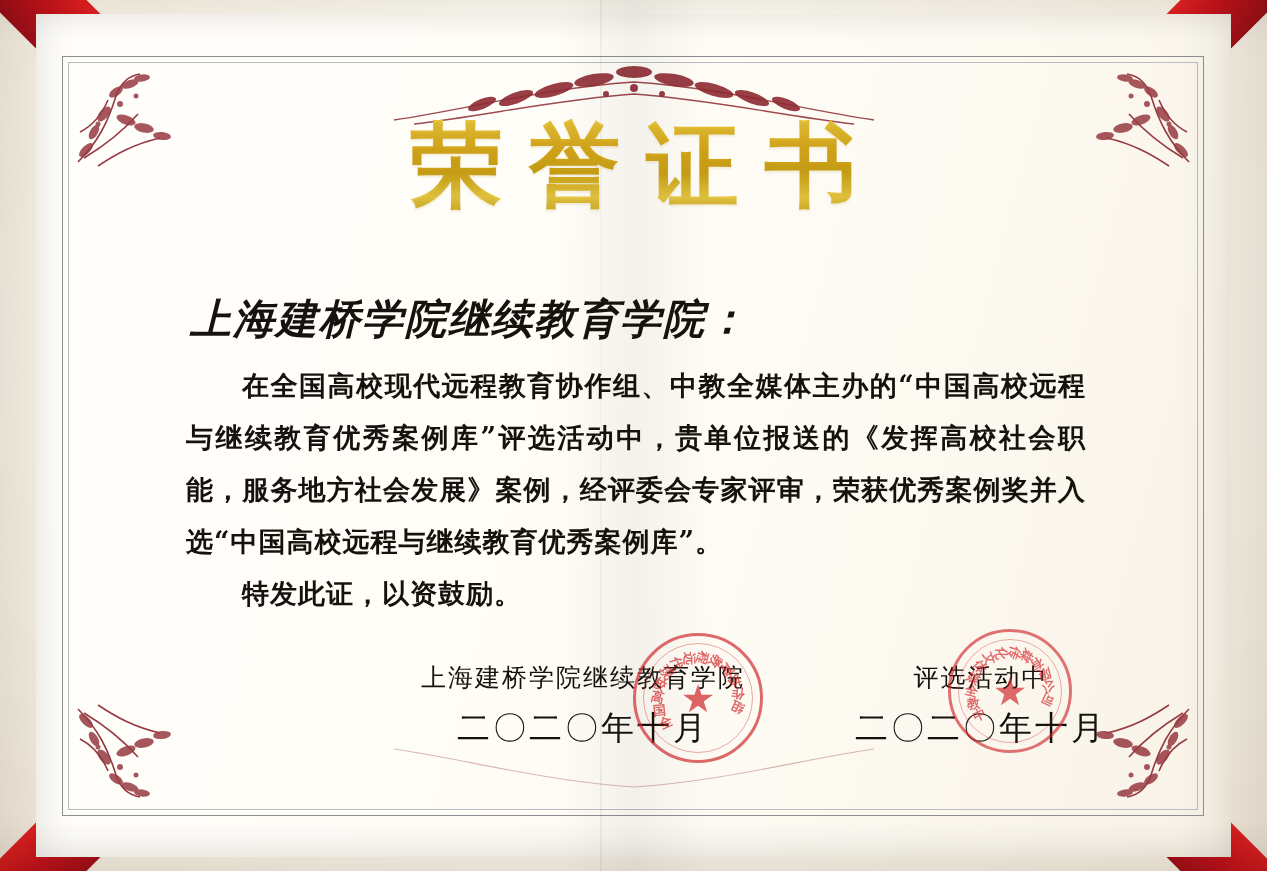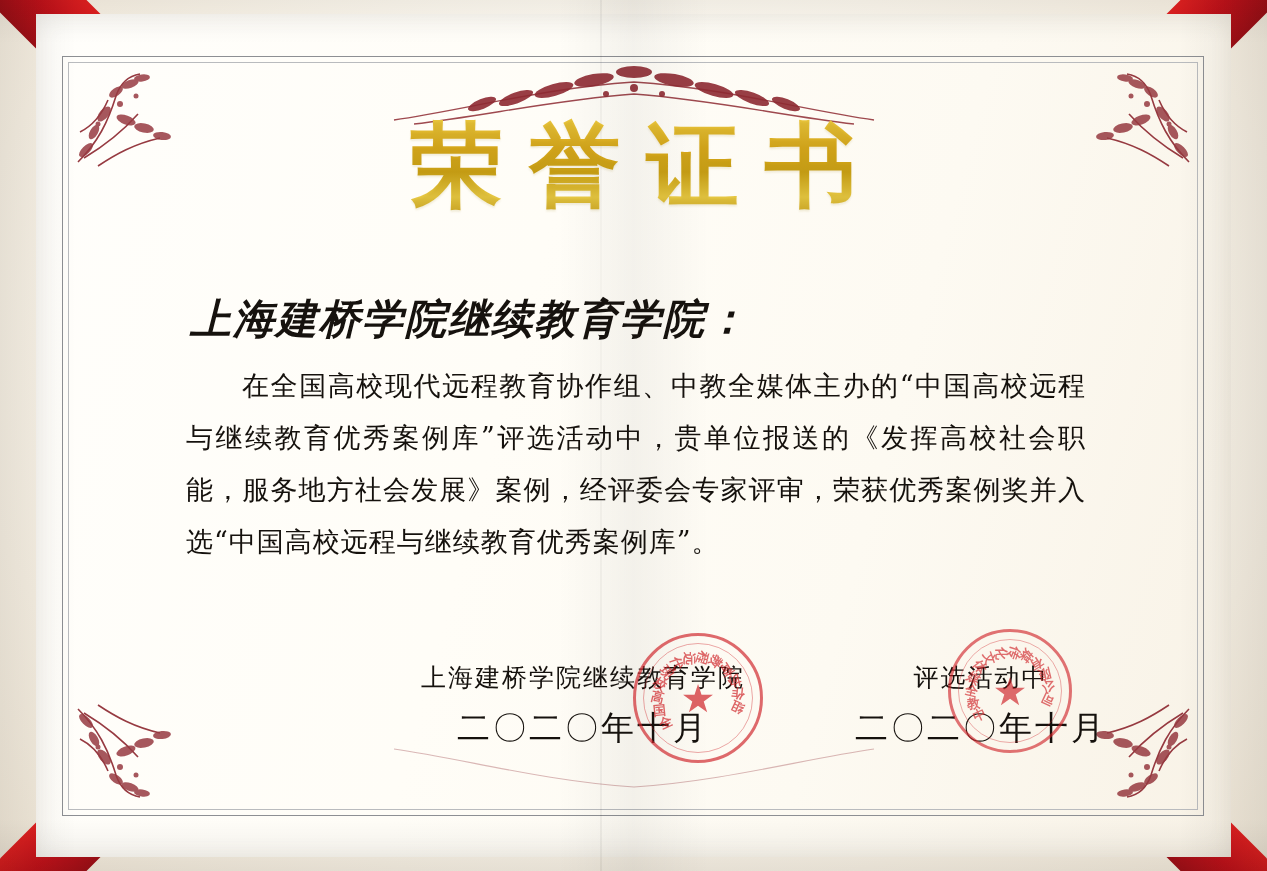--- a/index.html
+++ b/index.html
@@ -164,20 +164,21 @@
     font-size: 27px;
     line-height: 52px;
     color: #15110d;
     text-align: justify;
     letter-spacing: 1px;
     font-family: "DejaVu Serif", "Liberation Serif", serif;
   }
   .body-text p {
     margin: 0;
     text-indent: 56px;
+    font-weight: bold;
   }
 
   .signatures {
     position: absolute;
     bottom: 118px;
     left: 0;
     width: 100%;
     display: flex;
     justify-content: flex-end;
     gap: 110px;
@@ -381,20 +382,21 @@
 
   <div class="bg-fold fold-1"></div>
 
   <div class="content">
     <div class="title">荣誉证书</div>
 
     <div class="recipient">上海建桥学院继续教育学院：</div>
 
     <div class="body-text">
       <p>在全国高校现代远程教育协作组、中教全媒体主办的“中国高校远程与继续教育优秀案例库”评选活动中，贵单位报送的《发挥高校社会职能，服务地方社会发展》案例，经评委会专家评审，荣获优秀案例奖并入选“中国高校远程与继续教育优秀案例库”。</p>
+      <p>特发此证，以资鼓励。</p>
     </div>
 
     <div class="signatures">
       <div class="sig-block">
         <div>上海建桥学院继续教育学院</div>
         <div class="sig-date">二〇二〇年十月</div>
       </div>
       <div class="sig-block">
         <div>评选活动中</div>
         <div class="sig-date">二〇二〇年十月</div>

